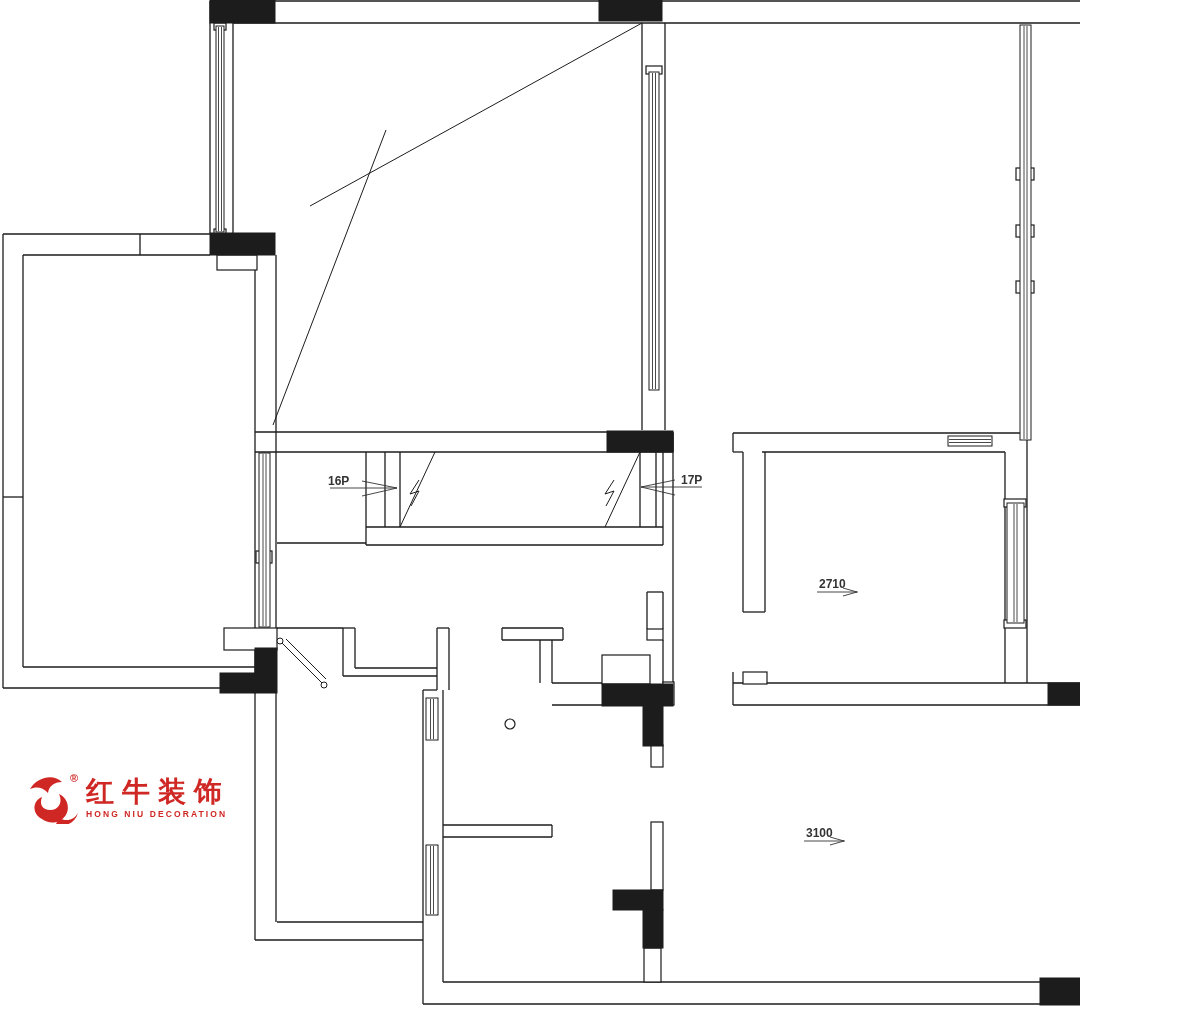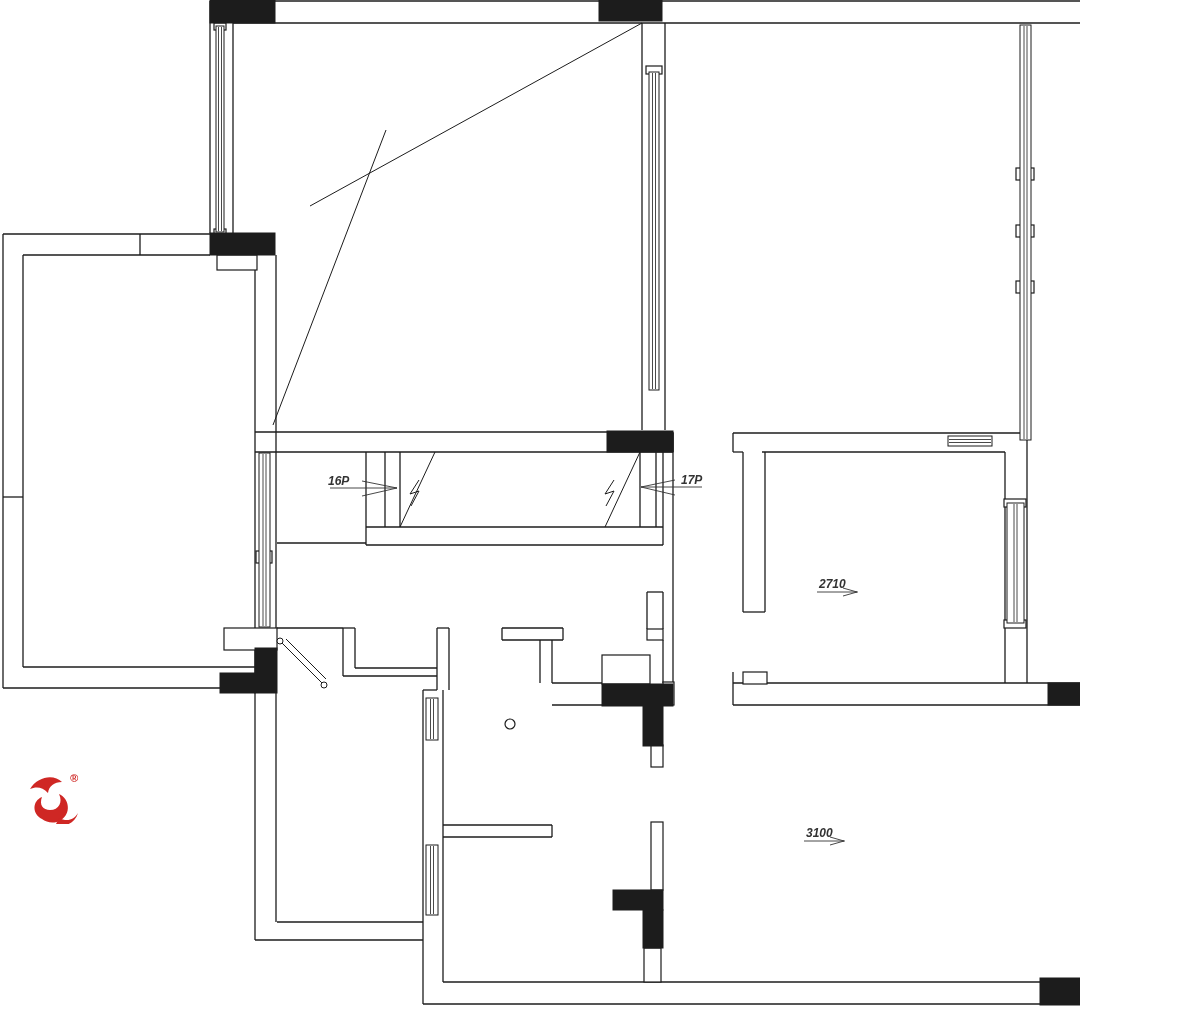--- a/index.html
+++ b/index.html
@@ -1,17 +1,17 @@
 <!DOCTYPE html>
 <html><head>
 <meta charset="utf-8">
 <style>
   html,body{margin:0;padding:0;background:#ffffff;}
   #stage{position:relative;width:1080px;height:1009px;background:#fff;overflow:hidden;
-         font-family:"Liberation Sans", sans-serif;font-style:italic;}
+         font-family:"Liberation Sans", sans-serif;}
   #plan-svg{position:absolute;left:0;top:0;}
   
   #logo{position:absolute;left:26px;top:772px;display:flex;align-items:flex-start;}
   #logo .mark{position:relative;width:52px;height:52px;flex:0 0 auto;}
   #logo .reg{position:absolute;left:44px;top:0;font-size:11px;font-weight:bold;}
   #logo .words{margin-left:8px;padding-top:6px;}
   #logo .cn{font-size:28px;font-weight:bold;letter-spacing:8px;line-height:1;white-space:nowrap;}
   #logo .en{font-size:8.5px;font-weight:bold;letter-spacing:2.1px;margin-top:3px;white-space:nowrap;}
 </style>
 </head>
@@ -210,14 +210,18 @@
 
   <div id="logo" style="color: rgb(207, 39, 36);">
     <div class="mark">
       <svg width="52" height="52" viewBox="0 0 52 52">
         <path class="logo-fill" d="M4 17 C 12 4, 28 2, 36 10 C 28 10, 23 14, 22 21 C 16 14, 9 15, 4 17 Z" fill="#cf2724"></path>
         <path class="logo-fill" d="M16 47 C 6 42, 6 29, 16 25 C 13 33, 17 38, 24 38 C 33 38, 37 30, 33 22 C 44 27, 45 42, 35 48 C 29 52, 21 51, 16 47 Z" fill="#cf2724"></path>
         <path class="logo-fill" d="M33 46 C 41 50, 48 48, 52 41 C 49 51, 39 56, 30 52 Z" fill="#cf2724"></path>
       </svg>
       <span class="reg">®</span>
     </div>
+    <div class="words">
+      <div class="cn">红牛装饰</div>
+      <div class="en">HONG NIU DECORATION</div>
+    </div>
   </div>
 </div>
 
 </body></html>

